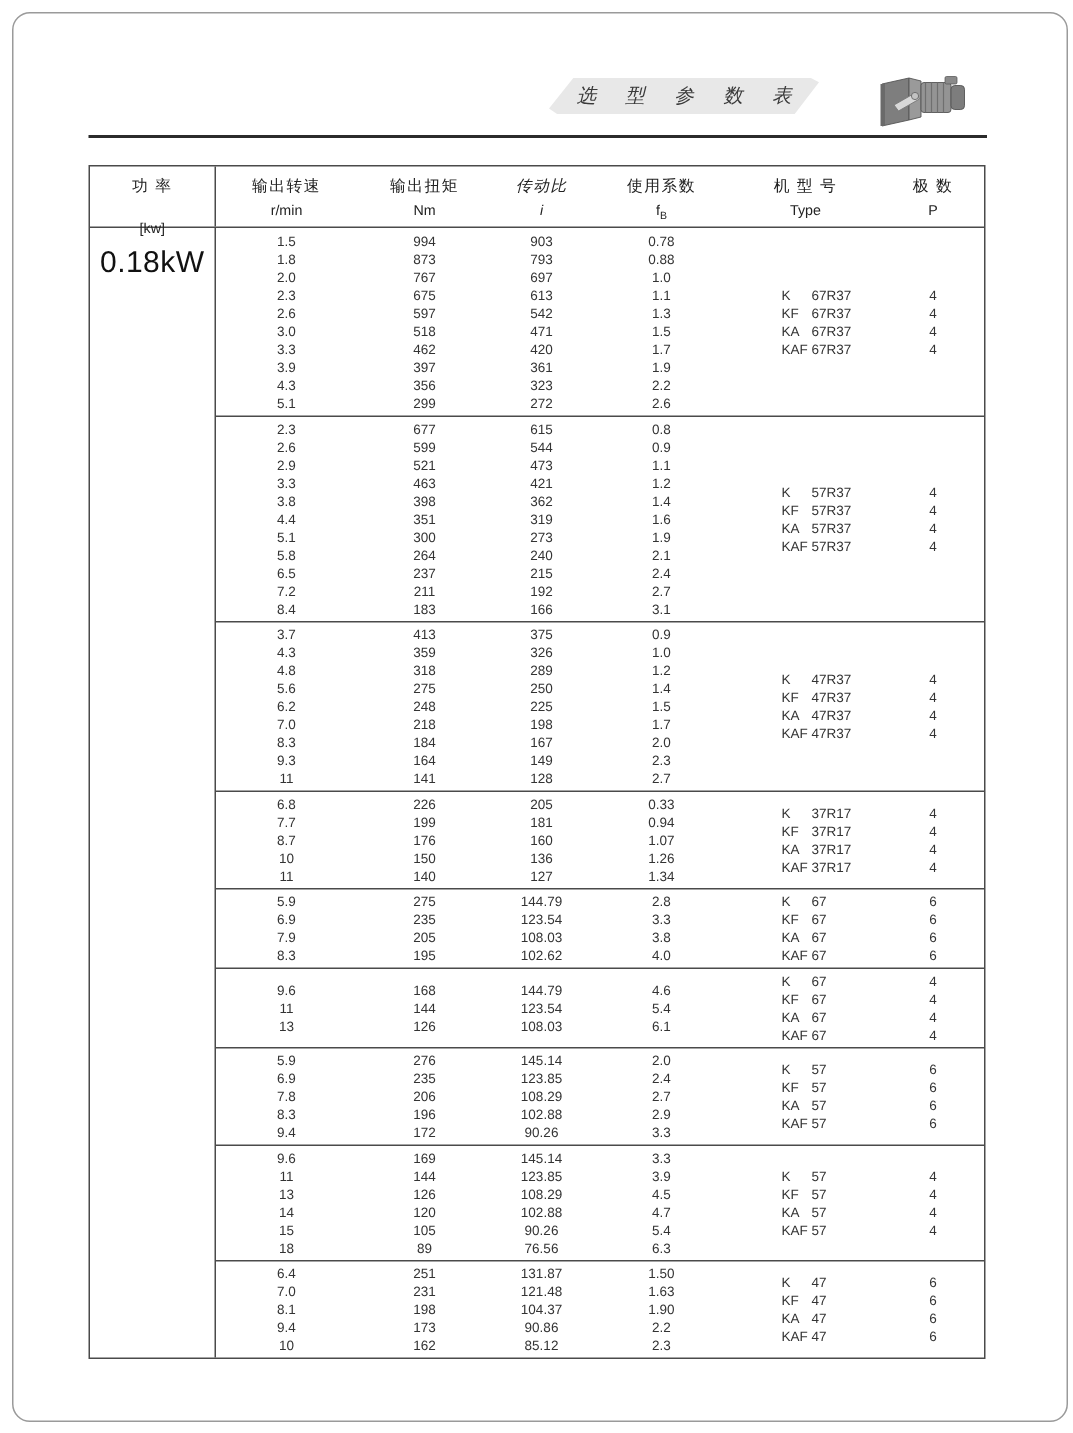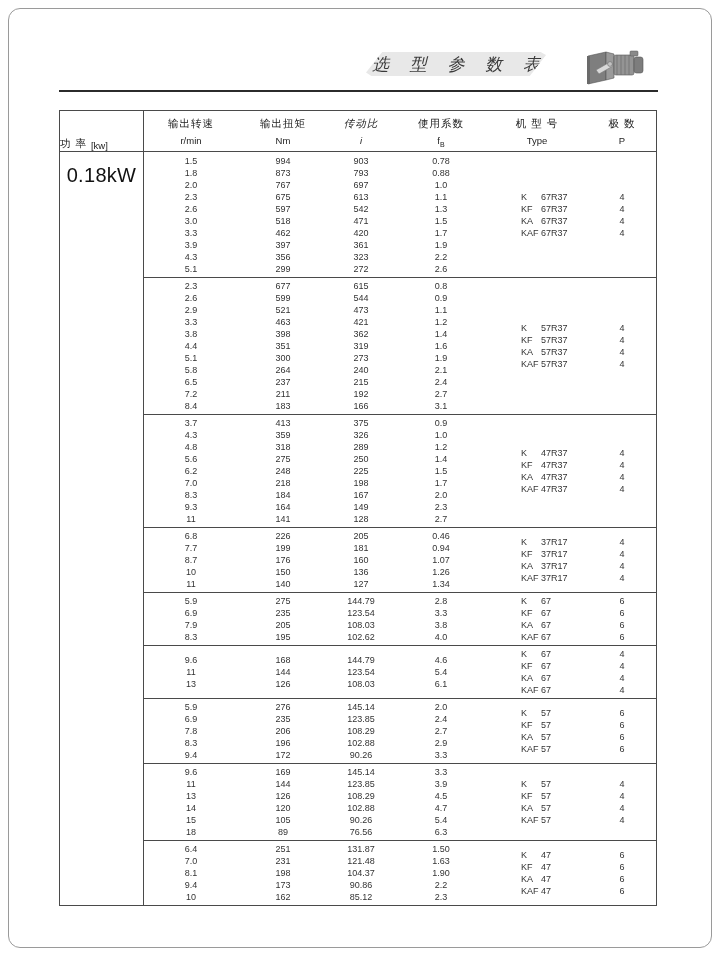--- a/index.html
+++ b/index.html
@@ -15,42 +15,42 @@
     border: 1.5px solid #9a9a9a; border-radius: 12px; background: #fff;
   }
   
   .title-capsule {
     position: absolute; left: 366px; top: 52px; width: 180px; height: 24px;
     background: var(--capsule, #e8e8e8);
     clip-path: polygon(9% 0%, 97% 0%, 100% 12%, 91% 100%, 3% 100%, 0% 85%);
     display: flex; align-items: center; justify-content: center;
   }
   .title-text {
-    font-style: italic; font-size: 17px; letter-spacing: 8px;
+    font-style: italic; font-size: 13px; letter-spacing: 8px;
     padding-left: 8px; color: #3a3a3a; white-space: nowrap;
   }
   .title-rule {
     position: absolute; left: 59px; top: 90px; width: 599px; height: 2px;
     background: #2b2b2b;
   }
   .motor-img { position: absolute; left: 584px; top: 44px; width: 64px; height: 44px; }
 
   
   .param-table {
     position: absolute; left: 59px; top: 110px; width: 598px;
     border: 1px solid var(--line, #4a4a4a); background: #fff;
     font-size: 9px; color: var(--ink, #333);
   }
   .thead {
     display: flex; height: 41px; border-bottom: 1px solid var(--line, #4a4a4a);
   }
   .th-power {
     width: 84px; border-right: 1px solid var(--line, #4a4a4a);
-    display: flex; flex-direction: row; align-items: flex-end;
-    padding-top: 6px; gap: 4px;
+    display: flex; flex-direction: column; align-items: center;
+    padding-top: 6px; gap: 16px;
   }
   .th-rest { position: relative; flex: 1; }
   .th-col {
     position: absolute; transform: translateX(-50%); top: 6px;
     display: flex; flex-direction: column; align-items: center; gap: 4px;
     white-space: nowrap;
   }
   .h-cn { font-size: 10.5px; color: #222; letter-spacing: 1px; }
   .h-unit { font-size: 9.5px; color: #222; }
   .h-unit sub { font-size: 7px; }
@@ -416,21 +416,21 @@
               <span class="mpoles">4</span>
             </div>
           </div>
         </div>
         <div class="block" style="min-height: 65px;">
           <div class="rows">
             <div class="drow">
               <span class="cell c-speed">6.8</span>
               <span class="cell c-torque">226</span>
               <span class="cell c-ratio">205</span>
-              <span class="cell c-factor">0.46</span>
+              <span class="cell c-factor">0.33</span>
             </div>
             <div class="drow">
               <span class="cell c-speed">7.7</span>
               <span class="cell c-torque">199</span>
               <span class="cell c-ratio">181</span>
               <span class="cell c-factor">0.94</span>
             </div>
             <div class="drow">
               <span class="cell c-speed">8.7</span>
               <span class="cell c-torque">176</span>

